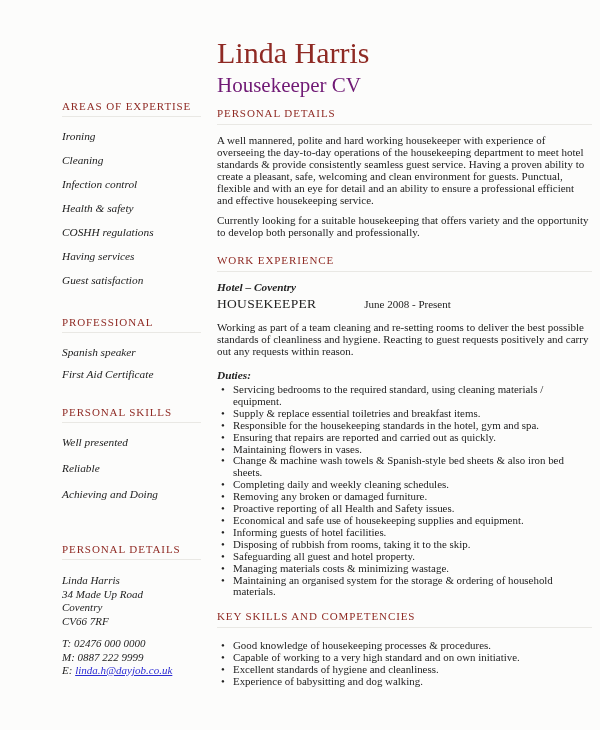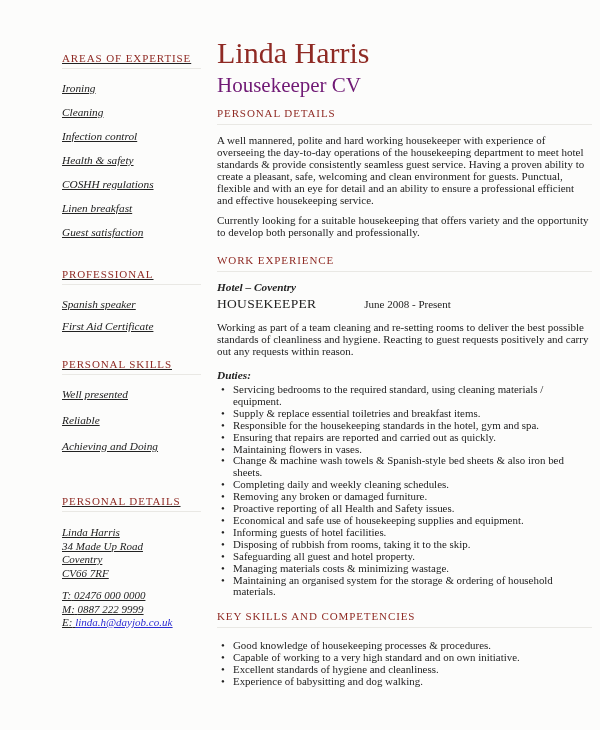--- a/index.html
+++ b/index.html
@@ -9,22 +9,21 @@
     font-family: "Liberation Serif", serif;
     color: var(--text, #222);
     overflow: hidden;
   }
   .page { display: flex; width: 600px; height: 730px; }
 
   
   .sidebar {
     flex: 0 0 217px;
     box-sizing: border-box;
-    padding: 52px 16px 0 62px;
-    text-decoration: underline;
+    padding: 100px 16px 0 62px;
   }
   .sec-h {
     font-size: 11px;
     font-weight: normal;
     letter-spacing: 0.9px;
     color: var(--accent, #8f2a24);
     margin: 0 0 14px 0;
     padding-bottom: 4px;
     border-bottom: 1px solid var(--rule, #e9e8e4);
     white-space: nowrap;
@@ -78,21 +77,21 @@
   <div class="sidebar">
 
     <div class="side-sec-expertise">
       <h3 class="sec-h">AREAS OF EXPERTISE</h3>
       <div>
           <div class="item">Ironing</div>
           <div class="item">Cleaning</div>
           <div class="item">Infection control</div>
           <div class="item">Health &amp; safety</div>
           <div class="item">COSHH regulations</div>
-          <div class="item">Linen breakfast</div>
+          <div class="item">Having services</div>
           <div class="item">Guest satisfaction</div>
         </div>
     </div>
 
     <div class="side-sec-professional">
       <h3 class="sec-h">PROFESSIONAL</h3>
       <div>
           <div class="item">Spanish speaker</div>
           <div class="item">First Aid Certificate</div>
         </div>

